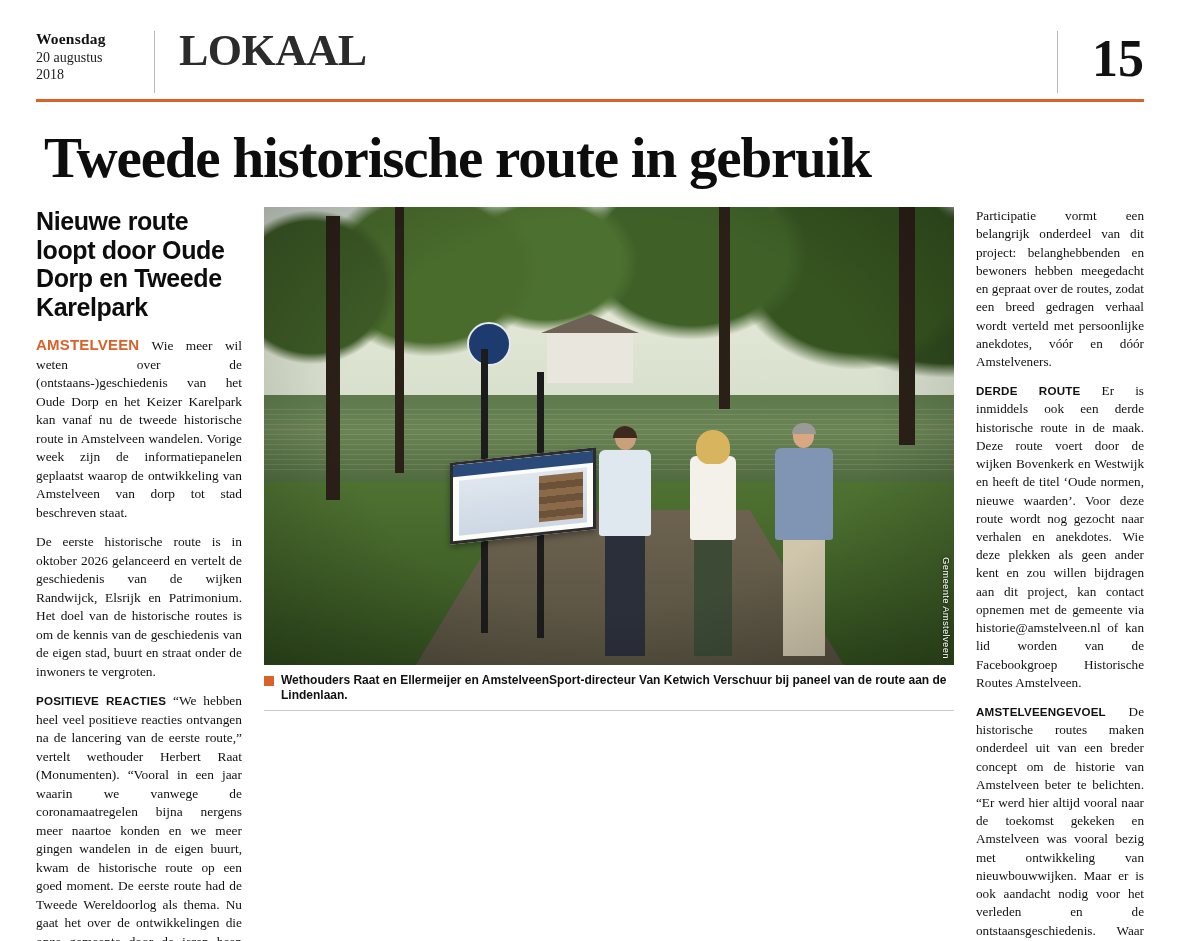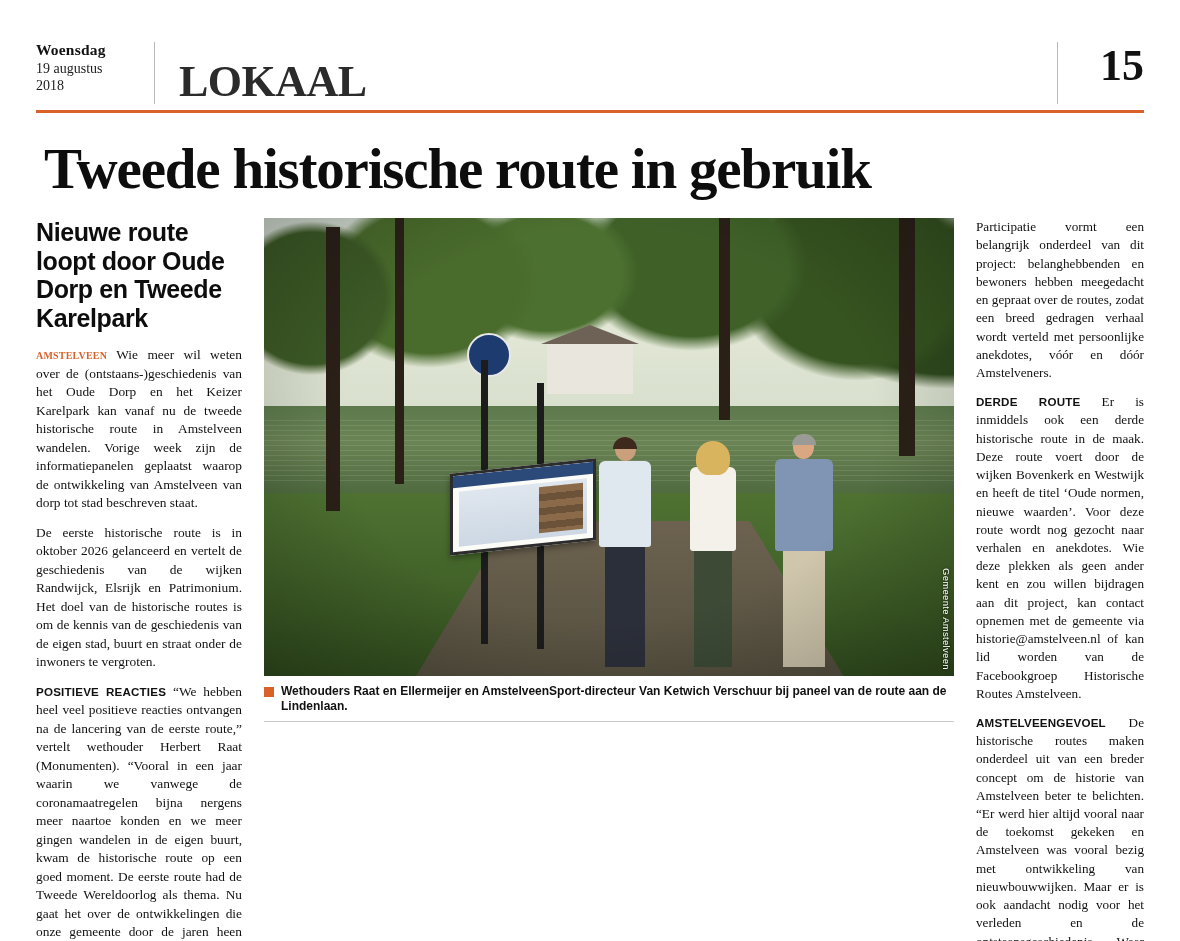--- a/index.html
+++ b/index.html
@@ -13,21 +13,21 @@
     font-family: "Liberation Serif", serif;
     color: #111111;
     overflow: hidden;
     position: relative;
   }
   .page {
     width: 1180px;
     height: 941px;
     position: relative;
     box-sizing: border-box;
-    padding: 12px 36px;
+    padding: 1px 36px;
   }
 
   
   .masthead {
     display: flex;
     align-items: flex-start;
     padding-top: 28px;
     height: 86px;
     box-sizing: border-box;
   }
@@ -55,33 +55,33 @@
     margin-top: 2px;
   }
   .masthead-section {
     font-family: "Liberation Serif", serif;
     font-weight: bold;
     font-size: 44px;
     letter-spacing: -0.5px;
     color: #2b2b2b;
     padding-left: 24px;
     line-height: 1;
-    margin-top: 20px;
+    margin-top: 0;
     flex: 1;
   }
   .masthead-sep2 {
     width: 1px;
     background: #b9b9b9;
     height: 62px;
     margin-top: 2px;
   }
   .masthead-pageno {
     font-family: "Liberation Serif", serif;
     font-weight: bold;
-    font-size: 44px;
+    font-size: 52px;
     color: #111;
     width: 86px;
     text-align: right;
     line-height: 1;
     margin-top: 4px;
   }
 
   .rule-orange {
     height: 3px;
     background: #d9622a;
@@ -125,23 +125,23 @@
   p.body {
     font-family: "Liberation Serif", serif;
     font-size: 13.4px;
     line-height: 1.38;
     text-align: justify;
     margin: 0 0 11px 0;
     color: #111;
     hyphens: auto;
   }
   .lead-label {
-    font-family: Liberation Serif, serif;
-    font-weight: bold;
-    font-size: 10px;
+    font-family: Liberation Sans, sans-serif;
+    font-weight: bold;
+    font-size: 15px;
     letter-spacing: .2px;
     color: #d9622a;
   }
   .run-in {
     font-family: "Liberation Sans", sans-serif;
     font-weight: bold;
     font-size: 11.6px;
     letter-spacing: .2px;
     color: #111;
     margin-top: 10px;
@@ -298,21 +298,21 @@
   .right-col-inner p.body { font-size: 13.2px; }
 </style>
 </head>
 <body>
 
 <div class="page">
 
   <div class="masthead">
     <div class="masthead-date">
       <span class="dayname">Woensdag</span>
-      <span class="d1">19 augustus</span>
+      <span class="d1">20 augustus</span>
       <span class="d2">2018</span>
     </div>
     <div class="masthead-sep"></div>
     <div class="masthead-section">LOKAAL</div>
     <div class="masthead-sep2"></div>
     <div class="masthead-pageno">15</div>
   </div>
 
   <div class="rule-orange"></div>
 

